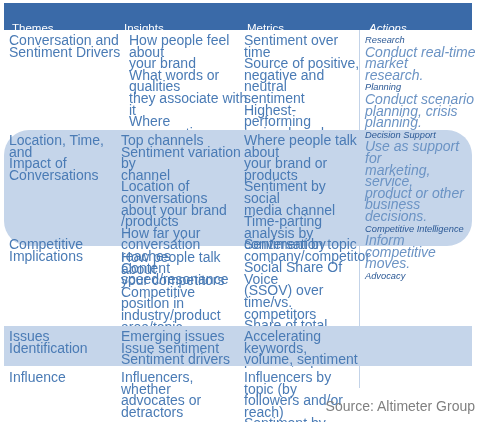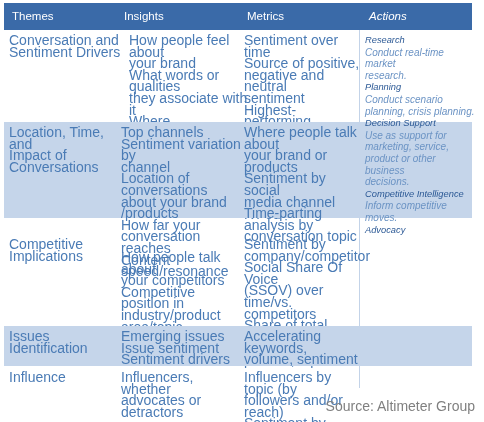--- a/index.html
+++ b/index.html
@@ -35,21 +35,21 @@
   .header-row {
     position: absolute;
     left: 4px;
     top: 3px;
     width: 468px;
     height: 27px;
     display: block;
   }
   .hcell {
     position: absolute;
-    top: 0;
+    top: 12px;
     height: 27px;
     line-height: 27px;
     color: #ffffff;
     font-size: 11.5px;
     white-space: nowrap;
   }
   .hcell.c0 { left: 8px; }
   .hcell.c1 { left: 120px; }
   .hcell.c2 { left: 243px; }
   .hcell.c3 { left: 365px; font-style: italic; }
@@ -94,21 +94,21 @@
   }
   .action-head {
     font-size: 9.3px;
     line-height: 11.6px;
     font-weight: normal;
     font-style: italic;
     color: #2d5a96;
     margin-top: 1px;
   }
   .action-body {
-    font-size: 10px;
+    font-size: 14px;
     line-height: 11.6px;
     font-style: italic;
     color: #6b93c4;
     white-space: pre-line;
   }
 
   
   .source-note {
     position: absolute;
     right: 9px;
@@ -149,21 +149,21 @@
 negative and neutral
 sentiment
 Highest-performing
 topics, brands, regions
 Number of fans/followers,
 brand mentions
 Top keywords
 Top shared, liked, RT'ed</div>
   </div>
 
-  <div class="row shaded" style="top:122px; height:96px;">
+  <div class="row shaded" style="top:130px; height:116px;border-radius:25px;">
     <div class="cell c0" style="top:5px;">Location, Time, and
 Impact of Conversations</div>
     <div class="cell c1" style="top:5px;">Top channels
 Sentiment variation by
 channel
 Location of conversations
 about your brand
 /products
 How far your
 conversation reaches

